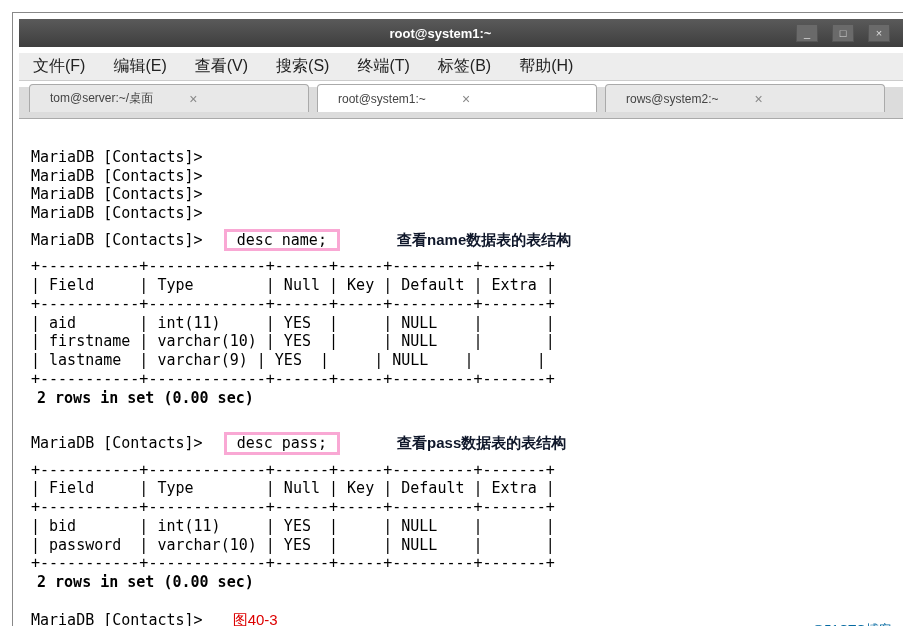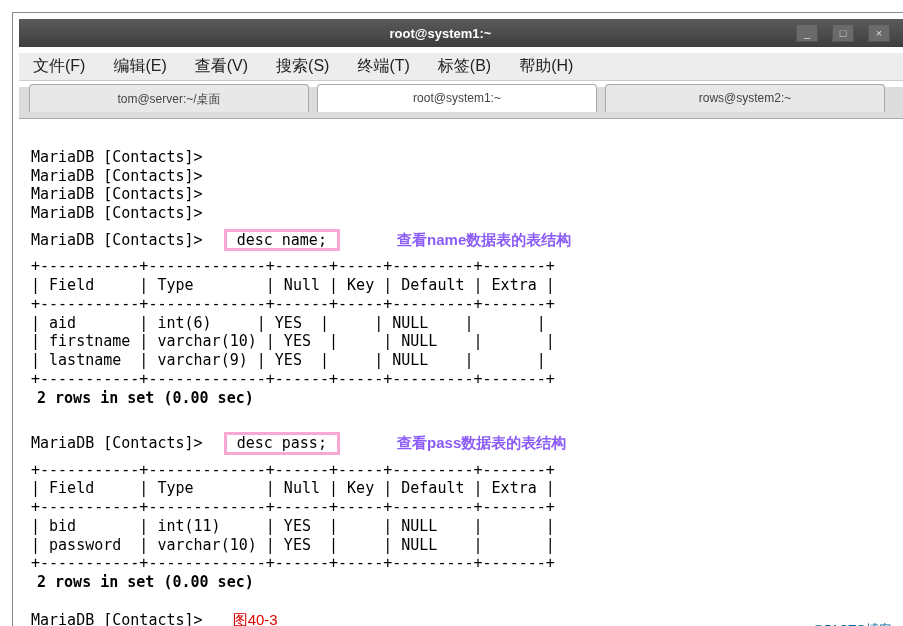--- a/index.html
+++ b/index.html
@@ -4,26 +4,26 @@
 <style>
 * { margin: 6px; padding: 0; box-sizing: border-box; }
 body { width: 903px; height: 626px; background: #fff; font-family: sans-serif; overflow: hidden; border: 1px solid #888; }
 .titlebar { height: 28px; background: linear-gradient(#5a5a5a,#3e3e3e); display: flex; align-items: center; color: #fff; padding: 0 6px; font-size: 13px; }
 .titlebar-title { flex: 1; text-align: center; font-weight: bold; }
 .win-btns { display: flex; gap: 2px; }
 .win-btn { width: 22px; height: 18px; background: #6a6a6a; display: flex; align-items: center; justify-content: center; color: #ddd; font-size: 11px; border: 1px solid #555; }
 .menubar { height: 28px; background: #ededed; border-bottom: 1px solid #ccc; display: flex; align-items: center; padding: 0 8px; font-size: 16px; gap: 16px; color: #222; }
 .menu-item { cursor: pointer; }
 .tabbar { height: 32px; background: #dcdcdc; display: flex; align-items: flex-end; padding: 0 4px; border-bottom: 1px solid #aaa; }
-.tab { height: 28px; padding: 0 14px; display: flex; align-items: center; font-size: 12px; background: #e8e8e8; border: 1px solid #aaa; border-bottom: none; margin-right: 2px; border-radius: 4px 4px 0 0; gap: 24px; color: #444; cursor: pointer; flex-direction: column; }
+.tab { height: 28px; padding: 0 14px; display: flex; align-items: center; font-size: 12px; background: #e8e8e8; border: 1px solid #aaa; border-bottom: none; margin-right: 2px; border-radius: 4px 4px 0 0; gap: 24px; color: #444; cursor: pointer; }
 .tab.active { background: #fff; }
 .tab-close { color: #888; font-size: 14px; }
 .terminal { background: #fff; color: #000; padding: 4px 6px; font-family: "DejaVu Sans Mono","Courier New",monospace; font-size: 15px; line-height: 1.25; white-space: pre; position: relative; }
 .hl-box { border: 3px solid #f9a8d4; padding: 0 4px; display: inline-block; line-height: 1.1; }
-.anno { color: #8b5cf6; font-weight: bold; font-family: "Microsoft YaHei",sans-serif; }
+.anno { color: #0f172a; font-weight: bold; font-family: "Microsoft YaHei",sans-serif; }
 .fignum { color: #d00; font-weight: normal; font-family: "Microsoft YaHei",sans-serif; }
 .watermark { position: absolute; right: 10px; bottom: 8px; color: #0369a1; font-size: 13px; font-family: sans-serif; }
 </style>
 </head>
 <body>
 
 <div class="titlebar">
   <span style="width:60px"></span>
   <span class="titlebar-title">root@system1:~</span>
   <div class="win-btns">
@@ -60,21 +60,21 @@
 
 <div class="terminal">
 <span>MariaDB [Contacts]&gt;</span>
 <span>MariaDB [Contacts]&gt;</span>
 <span>MariaDB [Contacts]&gt;</span>
 <span>MariaDB [Contacts]&gt;</span>
 <span>MariaDB [Contacts]&gt;</span> <span class="hl-box"><span>desc name;</span></span>     <span class="anno">查看name数据表的表结构</span>
 <span>+-----------+-------------+------+-----+---------+-------+</span>
 <span>| Field     | Type        | Null | Key | Default | Extra |</span>
 <span>+-----------+-------------+------+-----+---------+-------+</span>
-<span>| aid       | int(6)     | YES  |     | NULL    |       |</span>
+<span>| aid       | int(11)     | YES  |     | NULL    |       |</span>
 <span>| firstname | varchar(10) | YES  |     | NULL    |       |</span>
 <span>| lastname  | varchar(9) | YES  |     | NULL    |       |</span>
 <span>+-----------+-------------+------+-----+---------+-------+</span>
 <b><span>2 rows in set (0.00 sec)</span></b>
 
 <span>MariaDB [Contacts]&gt;</span> <span class="hl-box"><span>desc pass;</span></span>     <span class="anno">查看pass数据表的表结构</span>
 <span>+-----------+-------------+------+-----+---------+-------+</span>
 <span>| Field     | Type        | Null | Key | Default | Extra |</span>
 <span>+-----------+-------------+------+-----+---------+-------+</span>
 <span>| bid       | int(11)     | YES  |     | NULL    |       |</span>

